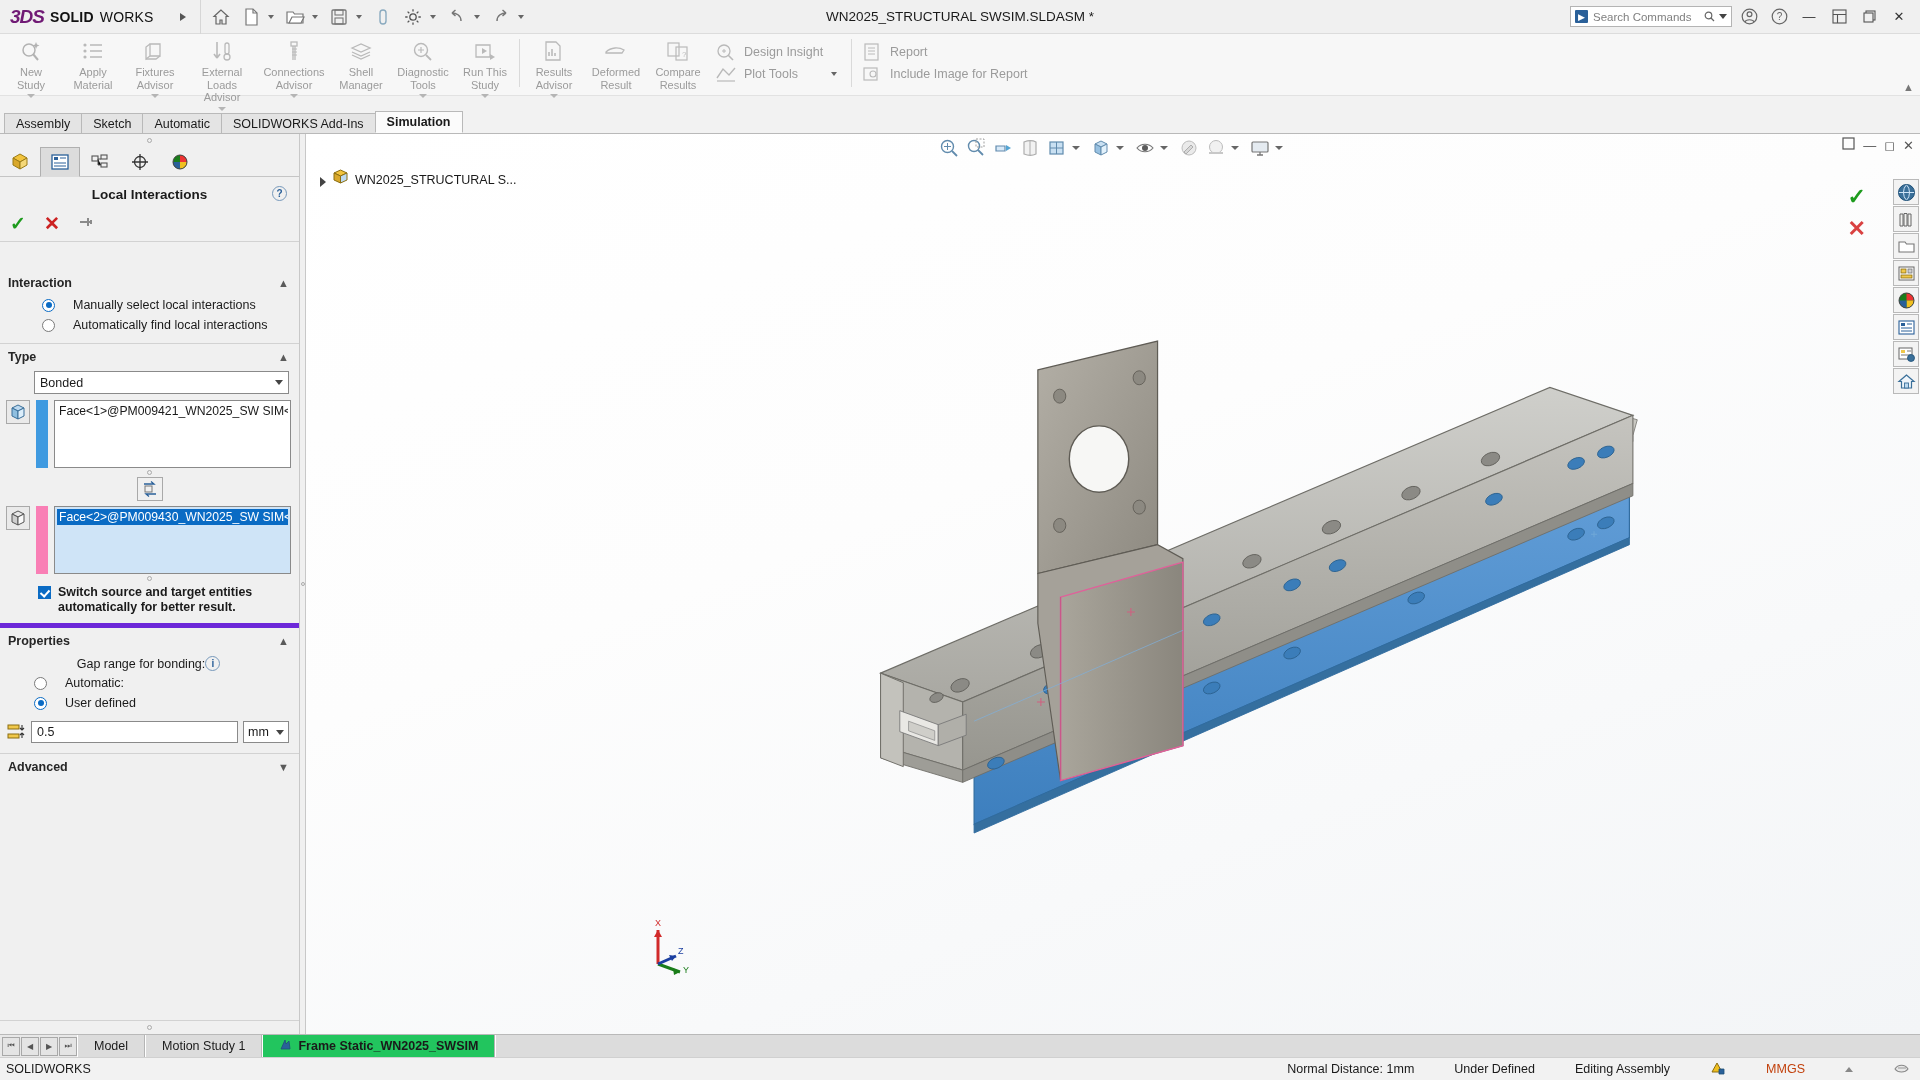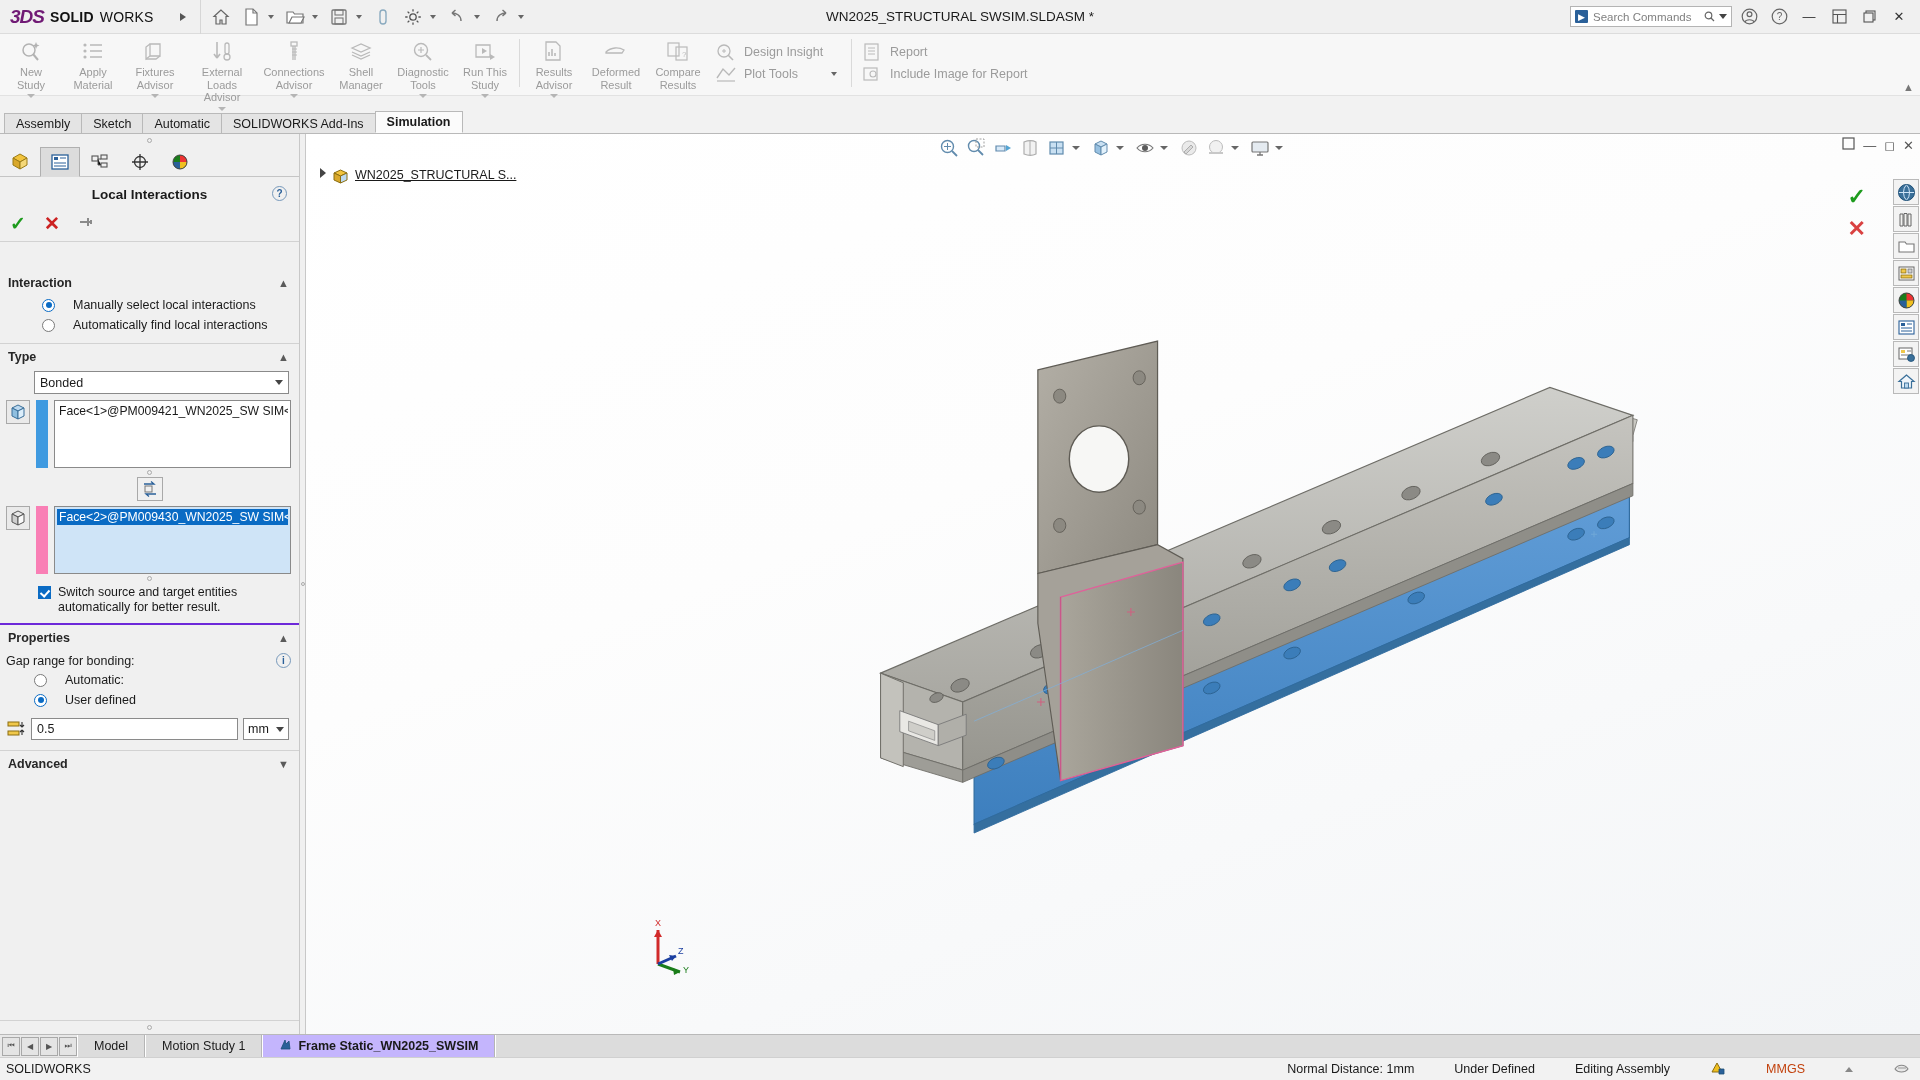--- a/index.html
+++ b/index.html
@@ -102,62 +102,62 @@
   .sel-bar.pink { background: #f97fb5; }
   .sel-list { flex: 1; height: 68px; background: #fff; border: 1px solid #8a8a8a; padding: 2px; overflow: hidden; }
   .sel-list.sel-active { background: #cfe4f7; }
   .sel-item { font-size: 12.2px; padding: 1px 2px; white-space: nowrap; overflow: hidden; }
   .sel-item.hi { background: #0a6bc4; color: #fff; }
   .dot-handle { display: flex; justify-content: center; padding: 2px 0 0 0; }
   .dot-handle span { width: 5px; height: 5px; border: 1px solid #aaa; border-radius: 50%; }
 
   .swapbtn { width: 26px; height: 24px; border: 1px solid #a9a9a9; background: #f0f0f0; display: flex; align-items: center; justify-content: center; margin: 2px auto 3px auto; }
 
-  .chk-row { display: flex; align-items: flex-start; gap: 7px; padding: 4px 14px 8px 38px; font-size: 12.4px; line-height: 15px; border-bottom: 2px solid #6d28d9; }
+  .chk-row { display: flex; align-items: flex-start; gap: 7px; padding: 4px 14px 8px 38px; font-size: 12.4px; line-height: 15px; border-bottom: 5px solid #6d28d9; font-weight: bold; }
   .chk { width: 13px; height: 13px; background: #0a6bc4; border: 1px solid #0a6bc4; flex: none; position: relative; margin-top: 1px; }
   .chk::after { content: ""; position: absolute; left: 3px; top: 1px; width: 4px; height: 7px; border: solid #fff; border-width: 0 2px 2px 0; transform: rotate(42deg); }
 
-  .sub-lbl { font-size: 12.5px; padding: 3px 0 2px 6px; display: flex; align-items: center; justify-content: space-between; }
+  .sub-lbl { font-size: 12.5px; padding: 3px 0 2px 6px; display: flex; align-items: center; justify-content: center; }
   .info-ic { width: 15px; height: 15px; border: 1px solid #7799bb; border-radius: 50%; color: #2a6099; font-size: 10px; display: flex; align-items: center; justify-content: center; font-weight: bold; margin-right: 8px; }
   .val-row { display: flex; align-items: center; gap: 5px; padding: 6px 10px 4px 6px; }
   .val-ic { width: 20px; height: 20px; flex: none; }
   .val-in { flex: 1; height: 22px; background: #fff; border: 1px solid #8a8a8a; padding: 0 5px; font-size: 12.5px; display: flex; align-items: center; }
   .unit-sel { width: 46px; height: 22px; background: #fff; border: 1px solid #8a8a8a; display: flex; align-items: center; justify-content: space-between; padding: 0 4px; font-size: 12.5px; }
   .caret-dn { width: 0; height: 0; border-left: 4px solid transparent; border-right: 4px solid transparent; border-top: 5px solid #444; }
   .sep-line { height: 1px; background: #d2d2d2; margin: 6px 0 0 0; }
   .lp-bottom-grip { height: 14px; display: flex; align-items: center; justify-content: center; border-top: 1px solid #d2d2d2; }
   .lp-bottom-grip span { width: 5px; height: 5px; border: 1px solid #aaa; border-radius: 50%; }
 
   
   .splitter { width: 6px; background: #f0f0f0; border-right: 1px solid #c8c8c8; display: flex; align-items: center; justify-content: center; flex: none; }
   .splitter span { width: 4px; height: 4px; border: 1px solid #aaa; border-radius: 50%; }
 
   
   .graphics { flex: 1; position: relative; overflow: hidden; background: linear-gradient(160deg,#ffffff 0%,#fdfdfd 40%,#f3f5f7 100%); }
   .gx-toolbar { position: absolute; top: 0; left: 0; right: 0; height: 28px; display: flex; align-items: center; justify-content: center; gap: 3px; }
   .gx-btn { width: 24px; height: 22px; display: flex; align-items: center; justify-content: center; opacity: .8; }
   .gx-caret { width: 0; height: 0; border-left: 4px solid transparent; border-right: 4px solid transparent; border-top: 4px solid #666; margin: 0 6px 0 0; }
   .gx-right { position: absolute; right: 6px; top: 3px; display: flex; align-items: center; gap: 8px; color: #555; font-size: 13px; }
-  .gx-tree { position: absolute; left: 14px; top: 34px; display: flex; align-items: flex-start; gap: 6px; font-size: 12.5px; text-decoration: underline; }
+  .gx-tree { position: absolute; left: 14px; top: 34px; display: flex; align-items: flex-end; gap: 6px; font-size: 12.5px; }
   .tree-arrow { width: 0; height: 0; border-top: 5px solid transparent; border-bottom: 5px solid transparent; border-left: 6px solid #444; }
   .gx-ok { position: absolute; right: 54px; top: 50px; color: #1d9b1d; font-size: 22px; font-weight: bold; }
   .gx-cancel { position: absolute; right: 54px; top: 82px; color: #d94141; font-size: 22px; font-weight: bold; }
   .triad { position: absolute; left: 330px; bottom: 58px; }
 
   
   .rsidebar { position: absolute; right: 0; top: 45px; width: 28px; display: flex; flex-direction: column; align-items: center; gap: 1px; }
   .rs-btn { width: 26px; height: 26px; display: flex; align-items: center; justify-content: center; border: 1px solid transparent; }
   .rs-btn.framed { border-color: #b9b9b9; background: #f3f3f3; }
 
   
   .bottomtabs { height: 23px; background: #e8e8e8; display: flex; align-items: stretch; border-top: 1px solid #b9b9b9; flex: none; }
   .navbtns { display: flex; align-items: center; padding-left: 2px; gap: 1px; }
   .navbtn { width: 18px; height: 19px; border: 1px solid #a8a8a8; background: #e4e4e4; display: flex; align-items: center; justify-content: center; font-size: 8px; color: #555; }
   .btab { padding: 0 16px; display: flex; align-items: center; font-size: 12.5px; background: #dcdcdc; border-right: 1px solid #b5b5b5; border-left: 1px solid #fff; }
-  .btab.active { background: #c4b5fd; font-weight: bold; gap: 6px; }
+  .btab.active { background: #22c55e; font-weight: bold; gap: 6px; }
   .btab-rest { flex: 1; background: #dcdcdc; border-left: 1px solid #fff; }
 
   .statusbar { height: 23px; background: #f2f2f2; display: flex; align-items: center; border-top: 1px solid #d0d0d0; font-size: 12.5px; flex: none; }
   .sb-left { padding-left: 6px; }
   .sb-right { margin-left: auto; display: flex; align-items: center; gap: 40px; padding-right: 10px; }
   .sb-gray { color: #c2410c; }
   .sb-caret { width: 0; height: 0; border-left: 4px solid transparent; border-right: 4px solid transparent; border-bottom: 5px solid #888; }
 </style>
 </head>
 <body>

